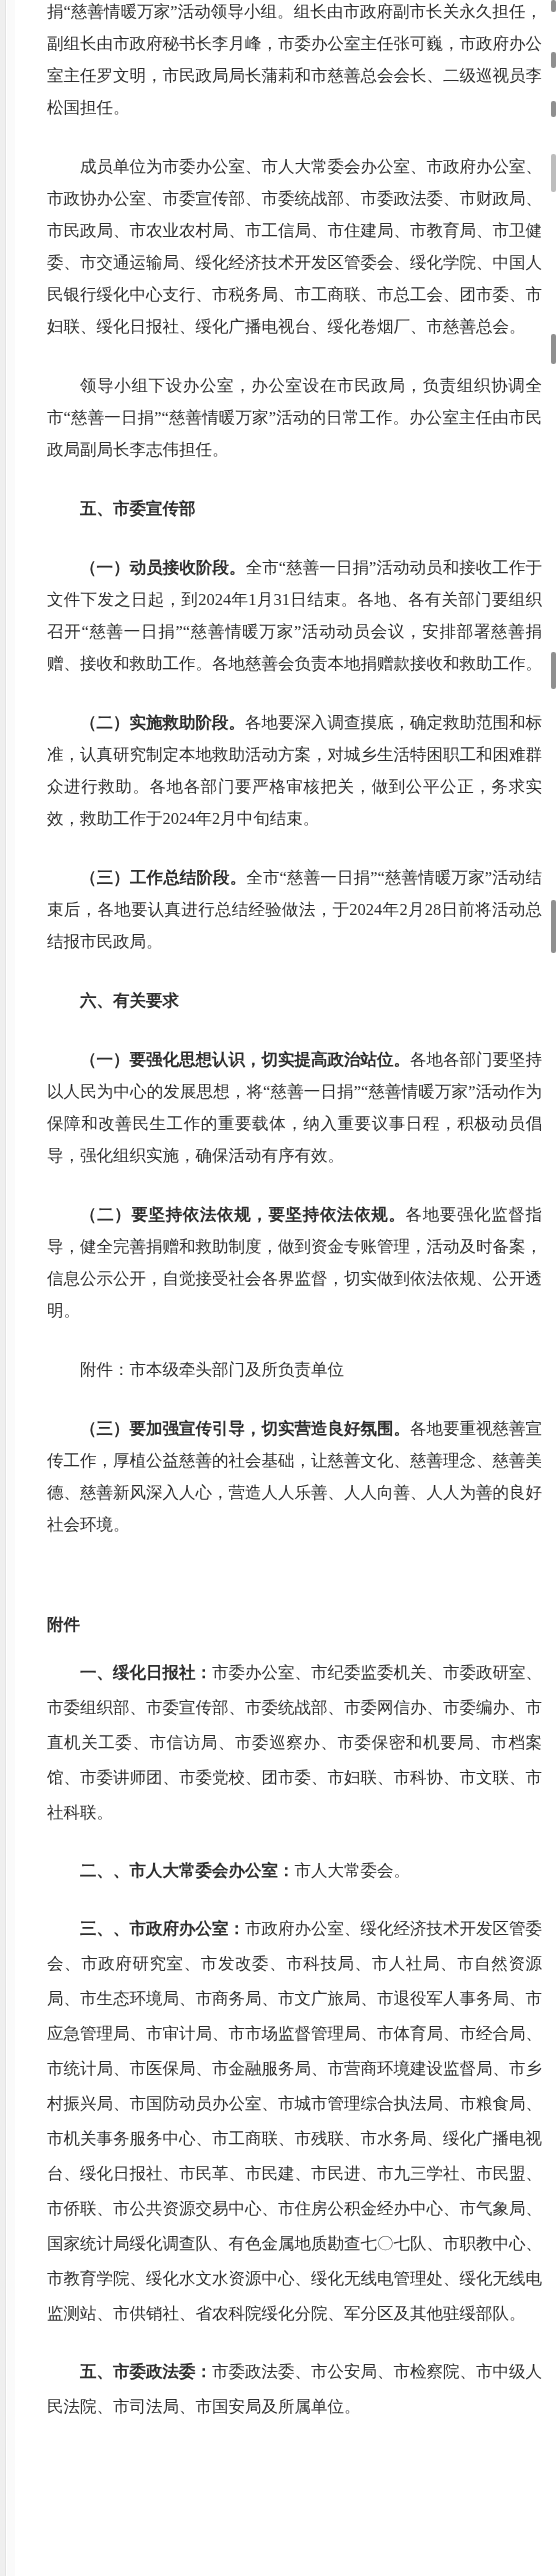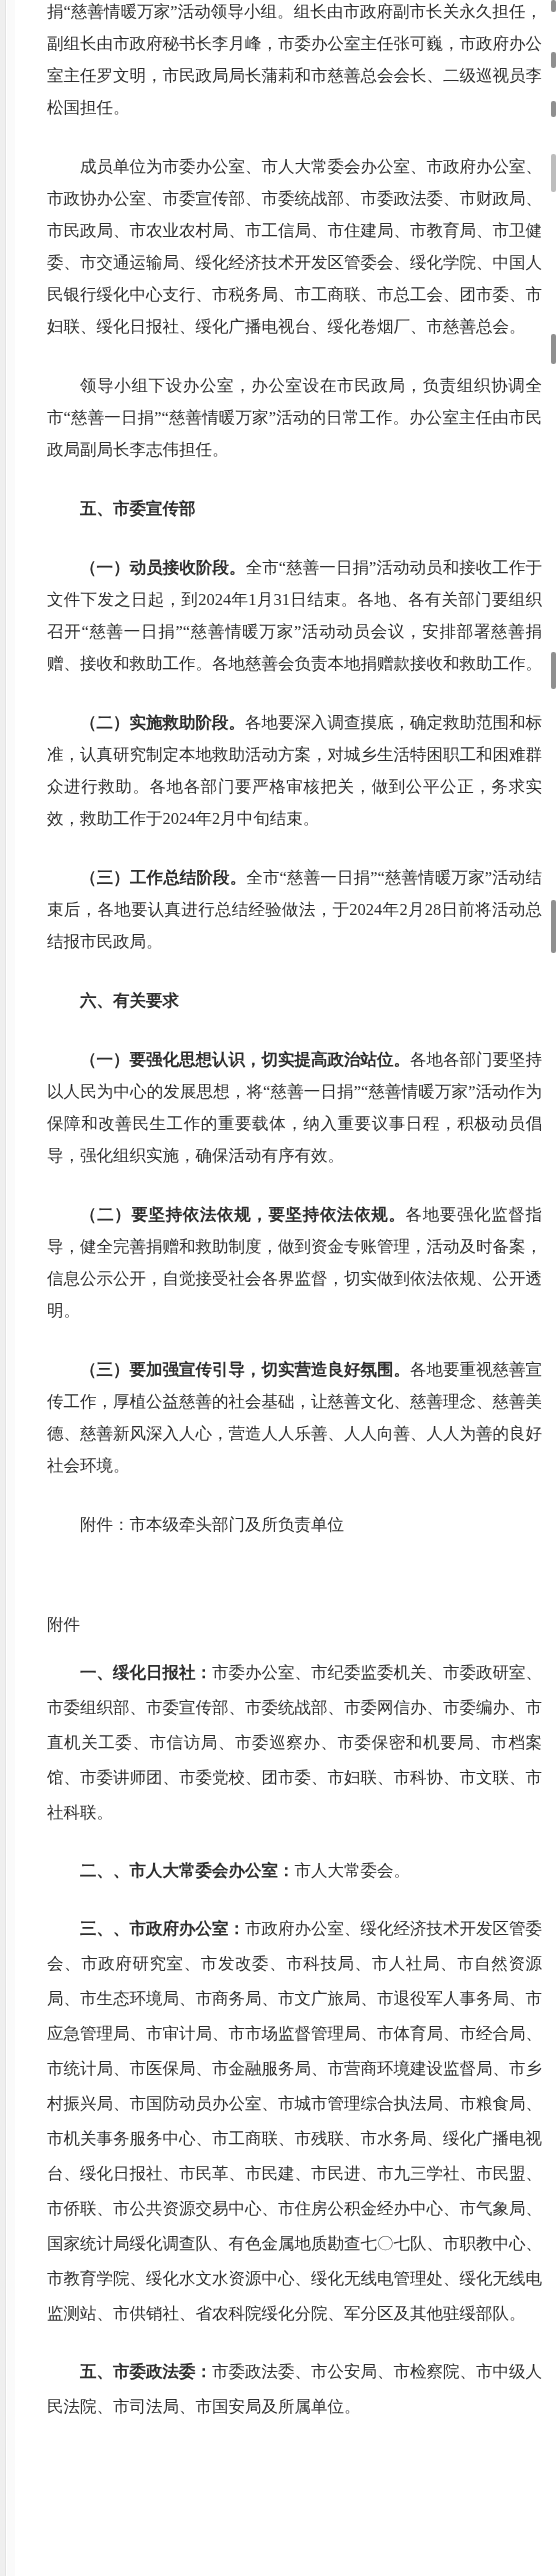--- a/index.html
+++ b/index.html
@@ -39,21 +39,21 @@
     line-height:32px;
     margin:0 0 27px 0;
     text-align:justify;
     letter-spacing:0;
   }
   .para.first{margin-top:-4.1px;}
   .indent{text-indent:2em;}
   .bold{font-weight:700;}
   .para b,.item b{font-weight:700;}
   .attach-label{
-    font-size:16.5px;line-height:32px;font-weight:400;
+    font-size:16.5px;line-height:32px;font-weight:700;
     margin:68px 0 0 0;
   }
   .attach-title{
     font-size:16.5px;line-height:32px;font-weight:700;
     text-align:center;
     margin:35px 0 0 0;
   }
   .items{margin-top:14.4px;}
   .item{
     font-size:16.5px;
@@ -95,23 +95,23 @@
     <p class="para indent"><b>（二）实施救助阶段。</b><span>各地要深入调查摸底，确定救助范围和标准，认真研究制定本地救助活动方案，对城乡生活特困职工和困难群众进行救助。各地各部门要严格审核把关，做到公平公正，务求实效，救助工作于2024年2月中旬结束。</span></p>
 
     <p class="para indent"><b>（三）工作总结阶段。</b><span>全市“慈善一日捐”“慈善情暖万家”活动结束后，各地要认真进行总结经验做法，于2024年2月28日前将活动总结报市民政局。</span></p>
 
     <p class="para indent bold">六、有关要求</p>
 
     <p class="para indent"><b>（一）要强化思想认识，切实提高政治站位。</b><span>各地各部门要坚持以人民为中心的发展思想，将“慈善一日捐”“慈善情暖万家”活动作为保障和改善民生工作的重要载体，纳入重要议事日程，积极动员倡导，强化组织实施，确保活动有序有效。</span></p>
 
     <p class="para indent"><b>（二）要坚持依法依规，要坚持依法依规。</b><span>各地要强化监督指导，健全完善捐赠和救助制度，做到资金专账管理，活动及时备案，信息公示公开，自觉接受社会各界监督，切实做到依法依规、公开透明。</span></p>
 
+    <p class="para indent">附件：市本级牵头部门及所负责单位</p>
+
     <p class="para indent"><b>（三）要加强宣传引导，切实营造良好氛围。</b><span>各地要重视慈善宣传工作，厚植公益慈善的社会基础，让慈善文化、慈善理念、慈善美德、慈善新风深入人心，营造人人乐善、人人向善、人人为善的良好社会环境。</span></p>
-
-    <p class="para indent">附件：市本级牵头部门及所负责单位</p>
 
     <p class="attach-label">附件</p>
 
 
     <div class="items">
       <p class="item"><b>一、绥化日报社：</b><span>市委办公室、市纪委监委机关、市委政研室、市委组织部、市委宣传部、市委统战部、市委网信办、市委编办、市直机关工委、市信访局、市委巡察办、市委保密和机要局、市档案馆、市委讲师团、市委党校、团市委、市妇联、市科协、市文联、市社科联。</span></p>
       <p class="item"><b>二、、市人大常委会办公室：</b><span>市人大常委会。</span></p>
       <p class="item"><b>三、、市政府办公室：</b><span>市政府办公室、绥化经济技术开发区管委会、市政府研究室、市发改委、市科技局、市人社局、市自然资源局、市生态环境局、市商务局、市文广旅局、市退役军人事务局、市应急管理局、市审计局、市市场监督管理局、市体育局、市经合局、市统计局、市医保局、市金融服务局、市营商环境建设监督局、市乡村振兴局、市国防动员办公室、市城市管理综合执法局、市粮食局、市机关事务服务中心、市工商联、市残联、市水务局、绥化广播电视台、绥化日报社、市民革、市民建、市民进、市九三学社、市民盟、市侨联、市公共资源交易中心、市住房公积金经办中心、市气象局、国家统计局绥化调查队、有色金属地质勘查七〇七队、市职教中心、市教育学院、绥化水文水资源中心、绥化无线电管理处、绥化无线电监测站、市供销社、省农科院绥化分院、军分区及其他驻绥部队。</span></p>
       <p class="item"><b>五、市委政法委：</b><span>市委政法委、市公安局、市检察院、市中级人民法院、市司法局、市国安局及所属单位。</span></p>
 

